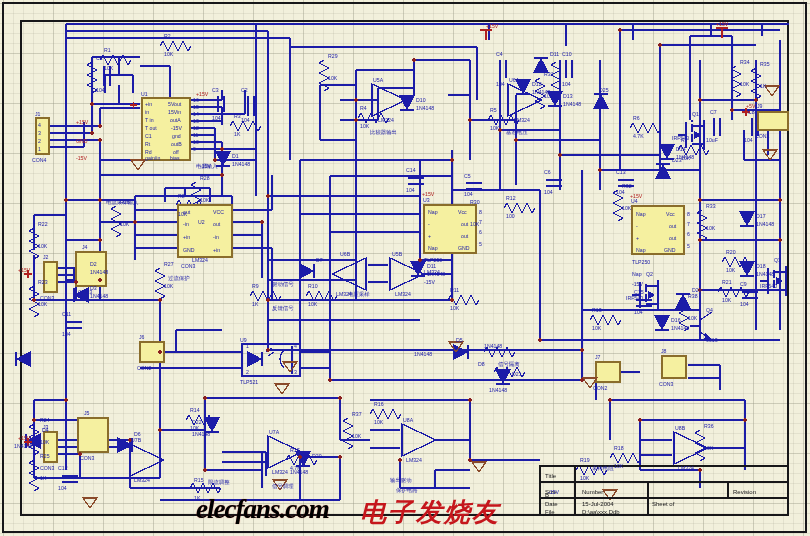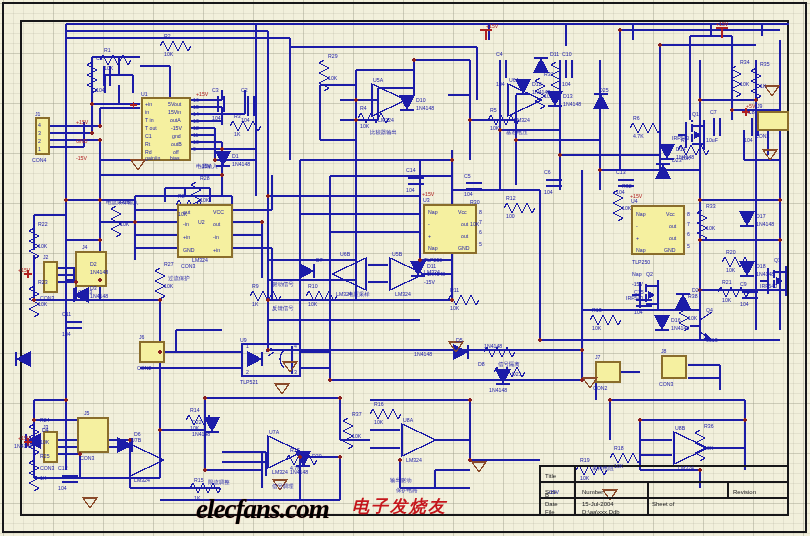--- a/index.html
+++ b/index.html
@@ -25,23 +25,23 @@
   .lbl{font-family:"Liberation Sans",sans-serif;fill:#1c1ca8;}
   .lblk{font-family:"Liberation Sans",sans-serif;fill:#17171a;}
   .lred{font-family:"Liberation Sans",sans-serif;fill:#b02020;}
   .wm-e{
     position:absolute;left:196px;top:494px;
     font-family:"Liberation Serif",serif;font-weight:bold;font-style:italic;
     font-size:27px;color:#000000;letter-spacing:-1px;
     text-shadow:0 0 1px rgba(197,22,28,.6);
   }
   .wm-c{
-    position:absolute;left:352px;top:495px;
+    position:absolute;left:360px;top:495px;
     font-family:"Liberation Serif",serif;font-weight:bold;font-style:italic;
-    font-size:17px;color:#c5161c;letter-spacing:2px;
+    font-size:26px;color:#c5161c;letter-spacing:2px;
   }
 </style>
 </head>
 <body>
 
 <div id="root">
   <div id="grid"></div>
 
   <div id="sheet">
   <svg width="810" height="536" viewBox="0 0 810 536" shape-rendering="crispEdges">

